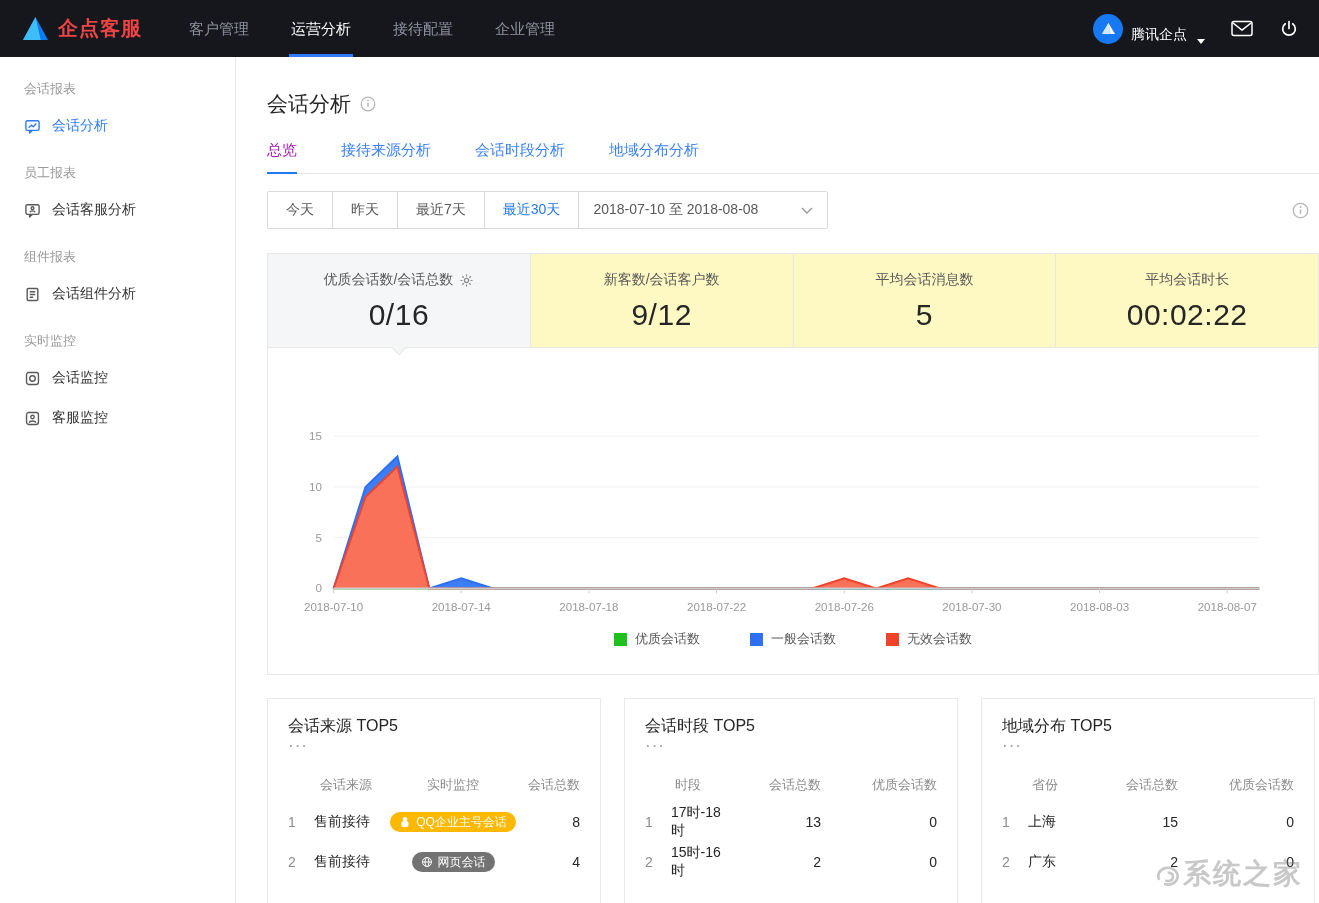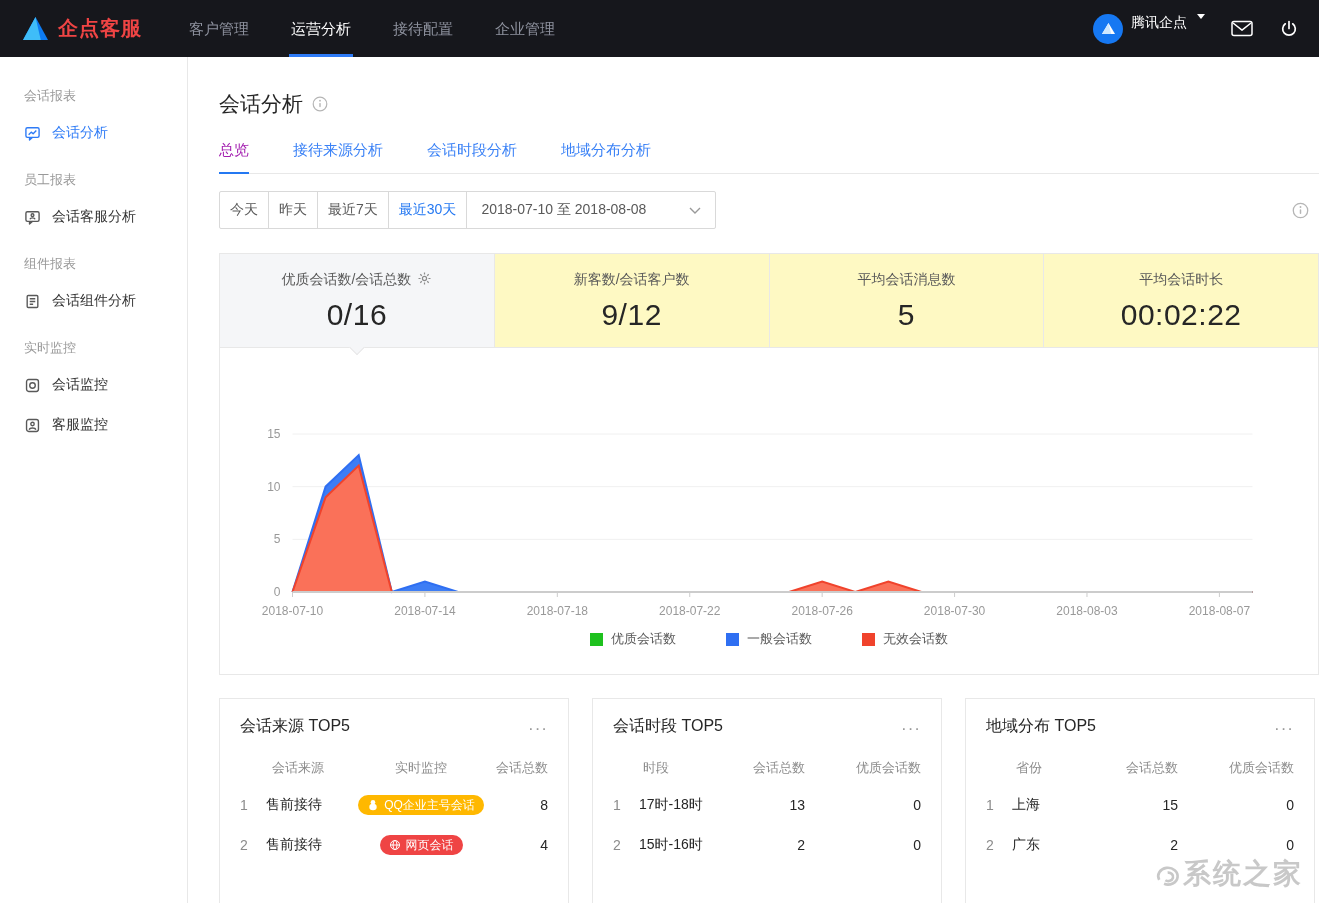--- a/index.html
+++ b/index.html
@@ -10,82 +10,82 @@
   .topbar { height:57px; background:#16171c; display:flex; align-items:center; padding:0 20px 0 22px; }
   .logo { display:flex; align-items:center; gap:9px; flex-shrink:0; }
   .logo-text { color:#ef4444; font-size:20px; font-weight:700; letter-spacing:1px; }
   .topnav { display:flex; margin-left:26px; height:57px; }
   .topnav-item { color:#8e929e; font-size:15px; line-height:57px; padding:0 16px; margin:0 5px;
     position:relative; cursor:pointer; white-space:nowrap; }
   .topnav-item.active { color:#fff; }
   .topnav-item.active::after { content:""; position:absolute; left:50%; transform:translateX(-50%);
     bottom:0; width:64px; height:3px; background:#2e7bf6; }
   .topbar-right { margin-left:auto; display:flex; align-items:center; gap:26px; }
-  .account { display:flex; align-items:flex-start; gap:8px; color:#fff; font-size:14px; cursor:pointer; }
+  .account { display:flex; align-items:flex-end; gap:8px; color:#fff; font-size:14px; cursor:pointer; }
   .avatar { width:30px; height:30px; border-radius:50%; background:#1678f2; display:flex;
     align-items:center; justify-content:center; }
   .caret { width:0; height:0; border-left:4.5px solid transparent; border-right:4.5px solid transparent;
     border-top:5px solid #fff; margin-left:2px; }
   .top-icon { display:flex; align-items:center; cursor:pointer; }
 
   
   .layout { display:flex; height:846px; }
-  .sidebar { width:188px; flex-shrink:0; border-right:1px solid #e8e8e8; padding-top:12px; }
+  .sidebar { width:236px; flex-shrink:0; border-right:1px solid #e8e8e8; padding-top:5px; }
   .side-header { color:#999; font-size:13px; padding:18px 0 8px 24px; }
   .side-item { display:flex; align-items:center; gap:11px; padding:11px 0 11px 24px;
     font-size:14px; color:#333; cursor:pointer; }
   .side-item .side-icon { display:flex; align-items:center; color:#595959; }
   .side-item.active { color:#2e7bf6; }
   .side-item.active .side-icon { color:#2e7bf6; }
 
   .main { flex:1; padding-left:31px; overflow:hidden; position:relative; }
 
   
   .title-row { margin-top:33px; display:flex; align-items:center; gap:9px; }
   .page-title { font-size:21px; font-weight:500; color:#262626; }
   .tabs { display:flex; gap:44px; margin-top:23px; border-bottom:1px solid #e8e8e8; }
   .tab { font-size:15px; color:#3b82f6; padding-bottom:13px; cursor:pointer; position:relative; white-space:nowrap; }
   .tab.active { color:#a21caf; }
   .tab.active::after { content:""; position:absolute; left:0; right:0; bottom:-1px; height:2px; background:#2478f2; }
 
   
   .filter-row { margin-top:17px; display:flex; align-items:center; }
-  .fbtn { height:38px; padding:0 10px; border:1px solid #d9d9d9; background:#fff; color:#595959;
+  .fbtn { height:38px; padding:0 18px; border:1px solid #d9d9d9; background:#fff; color:#595959;
     font-size:14px; font-family:inherit; cursor:pointer; margin-left:-1px; position:relative; }
   .fbtn:first-child { margin-left:0; border-radius:2px 0 0 2px; }
   .fbtn.active { color:#2478f2; z-index:1; }
   .date-box { height:38px; width:250px; border:1px solid #d9d9d9; margin-left:-1px; background:#fff;
     display:flex; align-items:center; justify-content:space-between; padding:0 14px;
     font-size:14px; color:#595959; cursor:pointer; border-radius:0 2px 2px 0; }
   .filter-info { margin-left:auto; margin-right:10px; display:flex; cursor:pointer; }
 
   
   .panel { margin-top:24px; border:1px solid #e8e8e8; }
   .stats-row { display:flex; border-bottom:1px solid #e8e8e8; }
   .stat-card { flex:1; text-align:center; padding:17px 0 15px; border-right:1px solid #e8e8e8;
     position:relative; cursor:pointer; background:#fef9c3; }
   .stat-card:last-child { border-right:none; }
   .stat-card.active { background:#f5f6f8; }
   .stat-card.active::after { content:""; position:absolute; bottom:-6px; left:50%; width:10px; height:10px;
     background:#f5f6f8; border-right:1px solid #e8e8e8; border-bottom:1px solid #e8e8e8;
     transform:translateX(-50%) rotate(45deg); z-index:2; }
-  .stat-title { font-size:14px; color:#595959; display:flex; align-items:flex-start; justify-content:center; gap:6px; }
+  .stat-title { font-size:14px; color:#595959; display:flex; align-items:center; justify-content:center; gap:6px; }
   .stat-value { font-size:30px; color:#262626; margin-top:9px; letter-spacing:.5px; }
   .gear { display:flex; align-items:center; cursor:pointer; }
 
   .chart-wrap { padding-top:16px; }
   #chart-svg { display:block; width:100%; height:260px; }
   .legend { display:flex; justify-content:center; gap:50px; padding:6px 0 26px; }
   .legend-item { display:flex; align-items:center; gap:8px; font-size:13px; color:#595959; cursor:pointer; }
   .legend-swatch { width:13px; height:13px; display:inline-block; }
 
   
   .bottom-row { display:flex; gap:23px; margin-top:23px; padding-right:4px; }
   .bcard { flex:1; border:1px solid #e8e8e8; padding:0 20px; height:240px; background:#fff; }
-  .bcard-head { display:flex; justify-content:space-between; align-items:flex-end; padding-top:17px; }
+  .bcard-head { display:flex; justify-content:space-between; align-items:flex-start; padding-top:17px;flex-direction:column; }
   .bcard-title { font-size:16px; color:#262626; }
   .more { color:#999; font-size:17px; letter-spacing:1px; cursor:pointer; line-height:1; }
   .btable { margin-top:14px; }
   .trow { display:flex; align-items:center; height:40px; font-size:14px; color:#262626; }
   .trow.th { height:34px; color:#8c8c8c; font-size:13px; }
   .rank { color:#8c8c8c; width:14px; flex-shrink:0; }
   .c1 { flex:1; display:flex; align-items:center; gap:12px; min-width:0; }
   .c1h { flex:1; padding-left:32px; }
   .c2 { width:150px; display:flex; justify-content:center; }
   .c2h { width:150px; text-align:center; }
@@ -361,21 +361,21 @@
               </span>
             </div>
             <div class="c3">8</div>
           </div>
           <div class="trow">
             <div class="c1">
               <span class="rank">2</span>
               <span>售前接待</span>
             </div>
             <div class="c2">
-              <span class="badge" style="background-color: #ef4444;">
+              <span class="badge" style="background-color: #737373;">
                 <svg viewBox="0 0 12 12" width="12" height="12" fill="none" stroke="#fff" stroke-width="1">
                   <circle cx="6" cy="6" r="4.5"></circle>
                     <ellipse cx="6" cy="6" rx="2" ry="4.5"></ellipse>
                     <path d="M1.5 6h9"></path>
                 </svg>
                 <span>网页会话</span>
               </span>
             </div>
             <div class="c3">4</div>
           </div>

